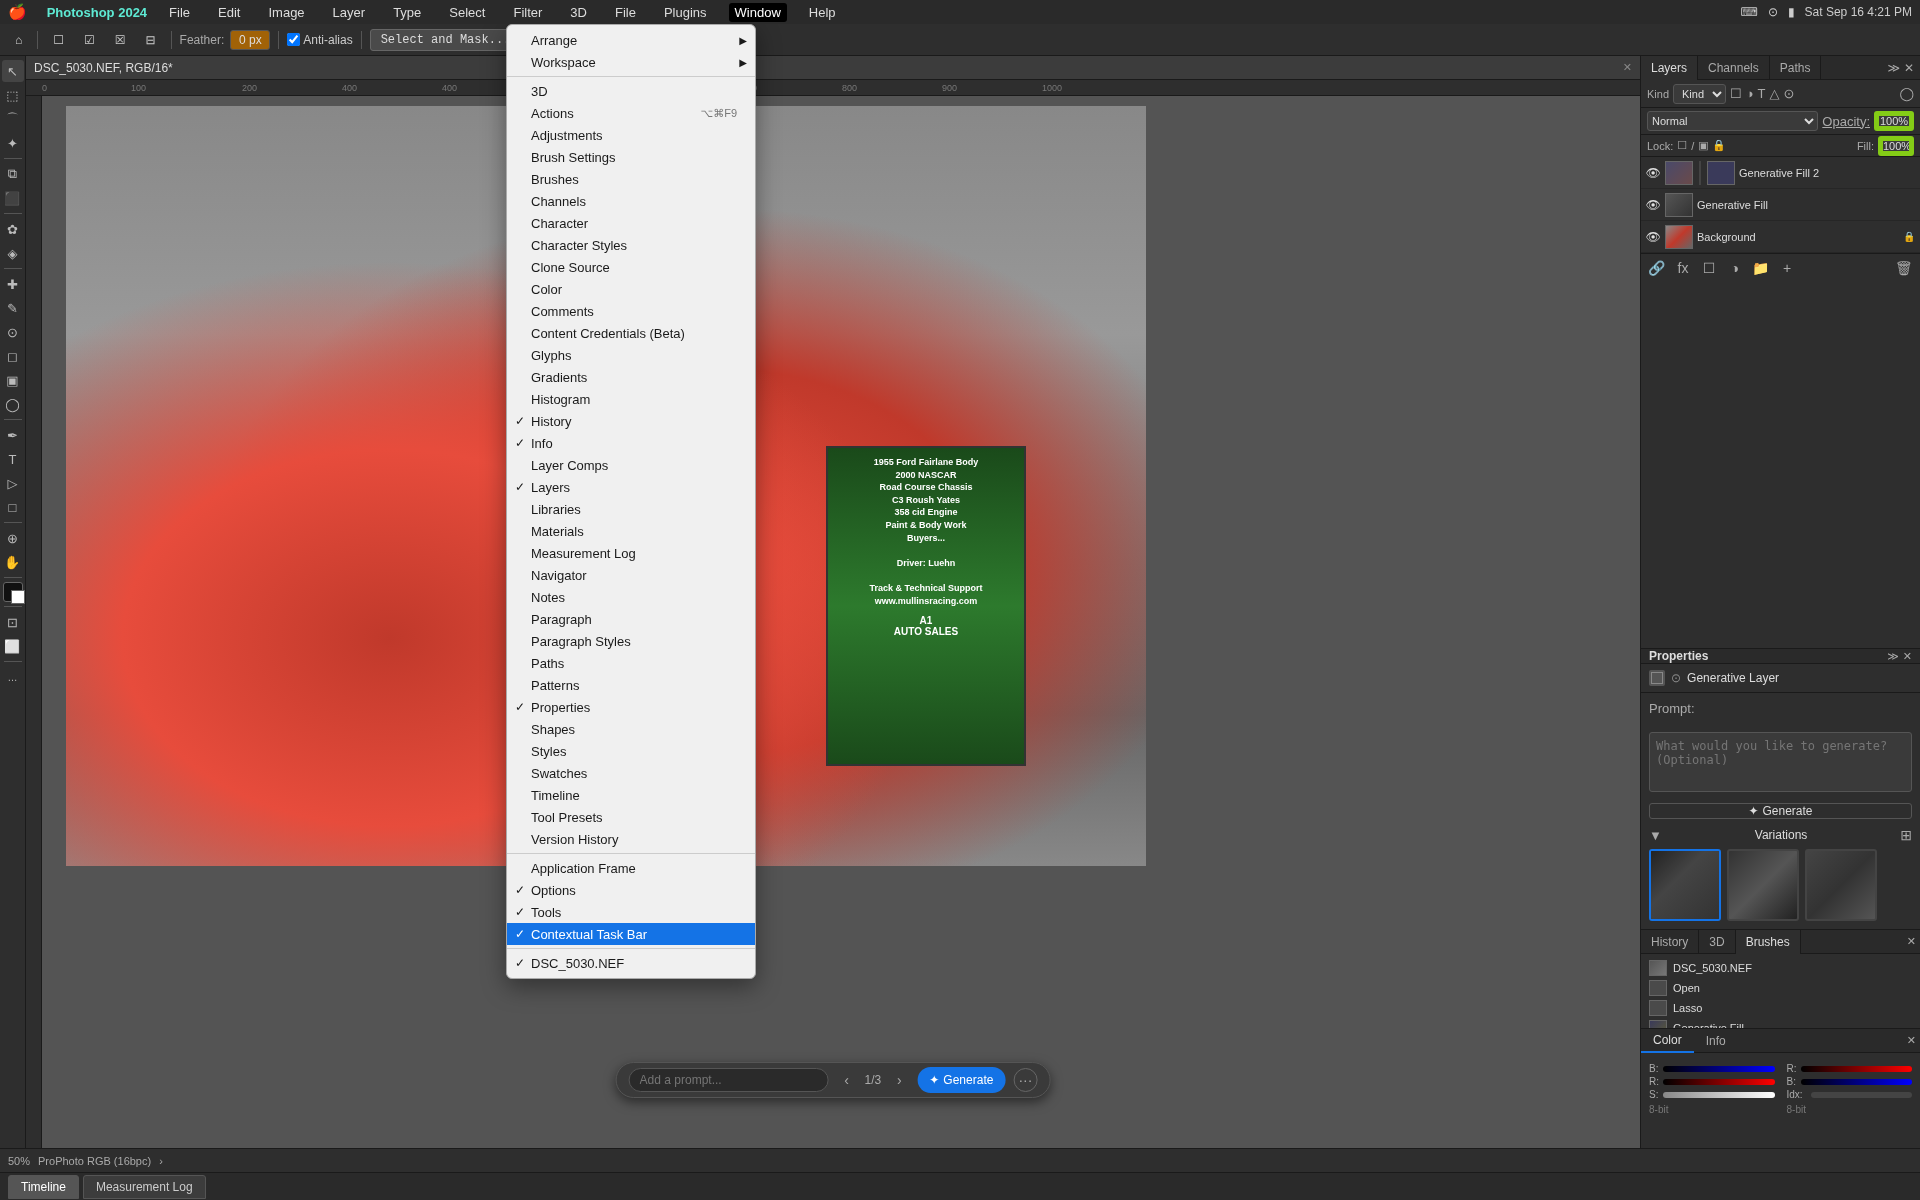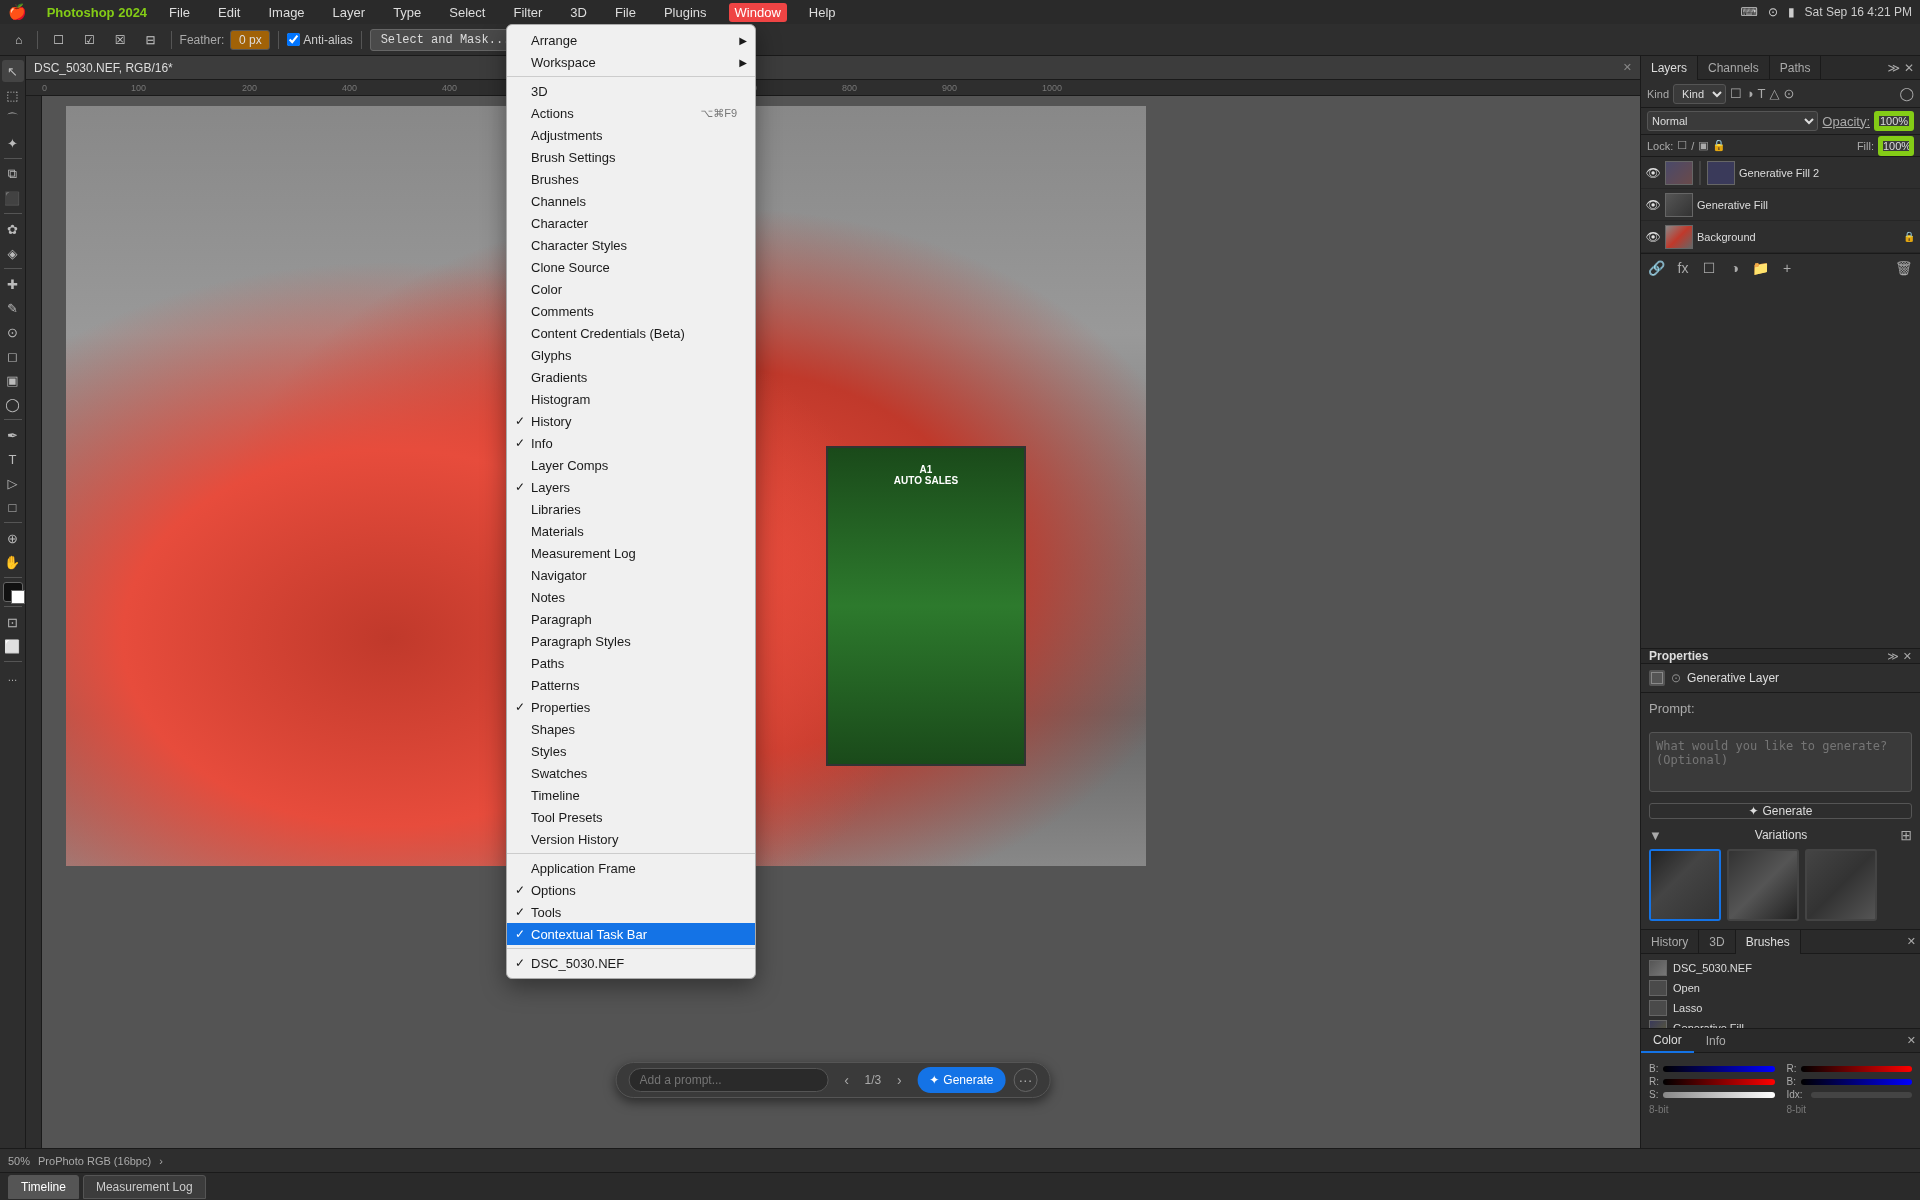--- a/index.html
+++ b/index.html
@@ -19,29 +19,29 @@
       height: 24px;
       background: #2a2a2a;
       display: flex;
       align-items: center;
       padding: 0 8px;
       gap: 16px;
       position: relative;
       z-index: 1000;
     }
     .apple-logo { font-size: 15px; color: #ccc; margin-right: 4px; cursor: pointer; }
-    .menu-bar-app { font-weight: 600; font-size: 13px; color: #84cc16; }
+    .menu-bar-app { font-weight: 600; font-size: 13px; color: #5eead4; }
     .menu-bar-item {
       font-size: 13px;
       color: #ddd;
       cursor: pointer;
       padding: 2px 6px;
       border-radius: 3px;
     }
-    .menu-bar-item.active { background: #ef4444; color: #fff; }
+    .menu-bar-item.active { background: #000000; color: #fff; }
     .menu-bar-right {
       margin-left: auto;
       display: flex;
       align-items: center;
       gap: 10px;
       font-size: 12px;
       color: #ccc;
     }
 
     
@@ -749,20 +749,34 @@
 
     <div id="canvas-content">
 
       <div class="ruler-v" style="position:absolute;left:0;top:0;height:100%;z-index:10;">
       </div>
 
       <div id="photo-canvas">
         <div class="canvas-photo-bg"></div>
 
         <div class="canvas-sign">
+          <div style="font-size:9px; font-weight:bold; color:#fff; line-height:1.4;">
+            1955 Ford Fairlane Body<br>
+            2000 NASCAR<br>
+            Road Course Chassis<br>
+            C3 Roush Yates<br>
+            358 cid Engine<br>
+            Paint &amp; Body Work<br>
+            Buyers...<br>
+            <br>
+            Driver: Luehn<br>
+            <br>
+            Track &amp; Technical Support<br>
+            www.mullinsracing.com
+          </div>
           <div style="margin-top:8px; font-size:10px; font-weight:bold; color:#fff;">A1<br>AUTO SALES</div>
         </div>
       </div>
 
       <div id="contextual-taskbar">
         <input class="ctb-input" placeholder="Add a prompt..." style="">
         <button class="ctb-nav-btn">‹</button>
         <span class="ctb-counter">1/3</span>
         <button class="ctb-nav-btn">›</button>
         <button class="ctb-generate-btn">

